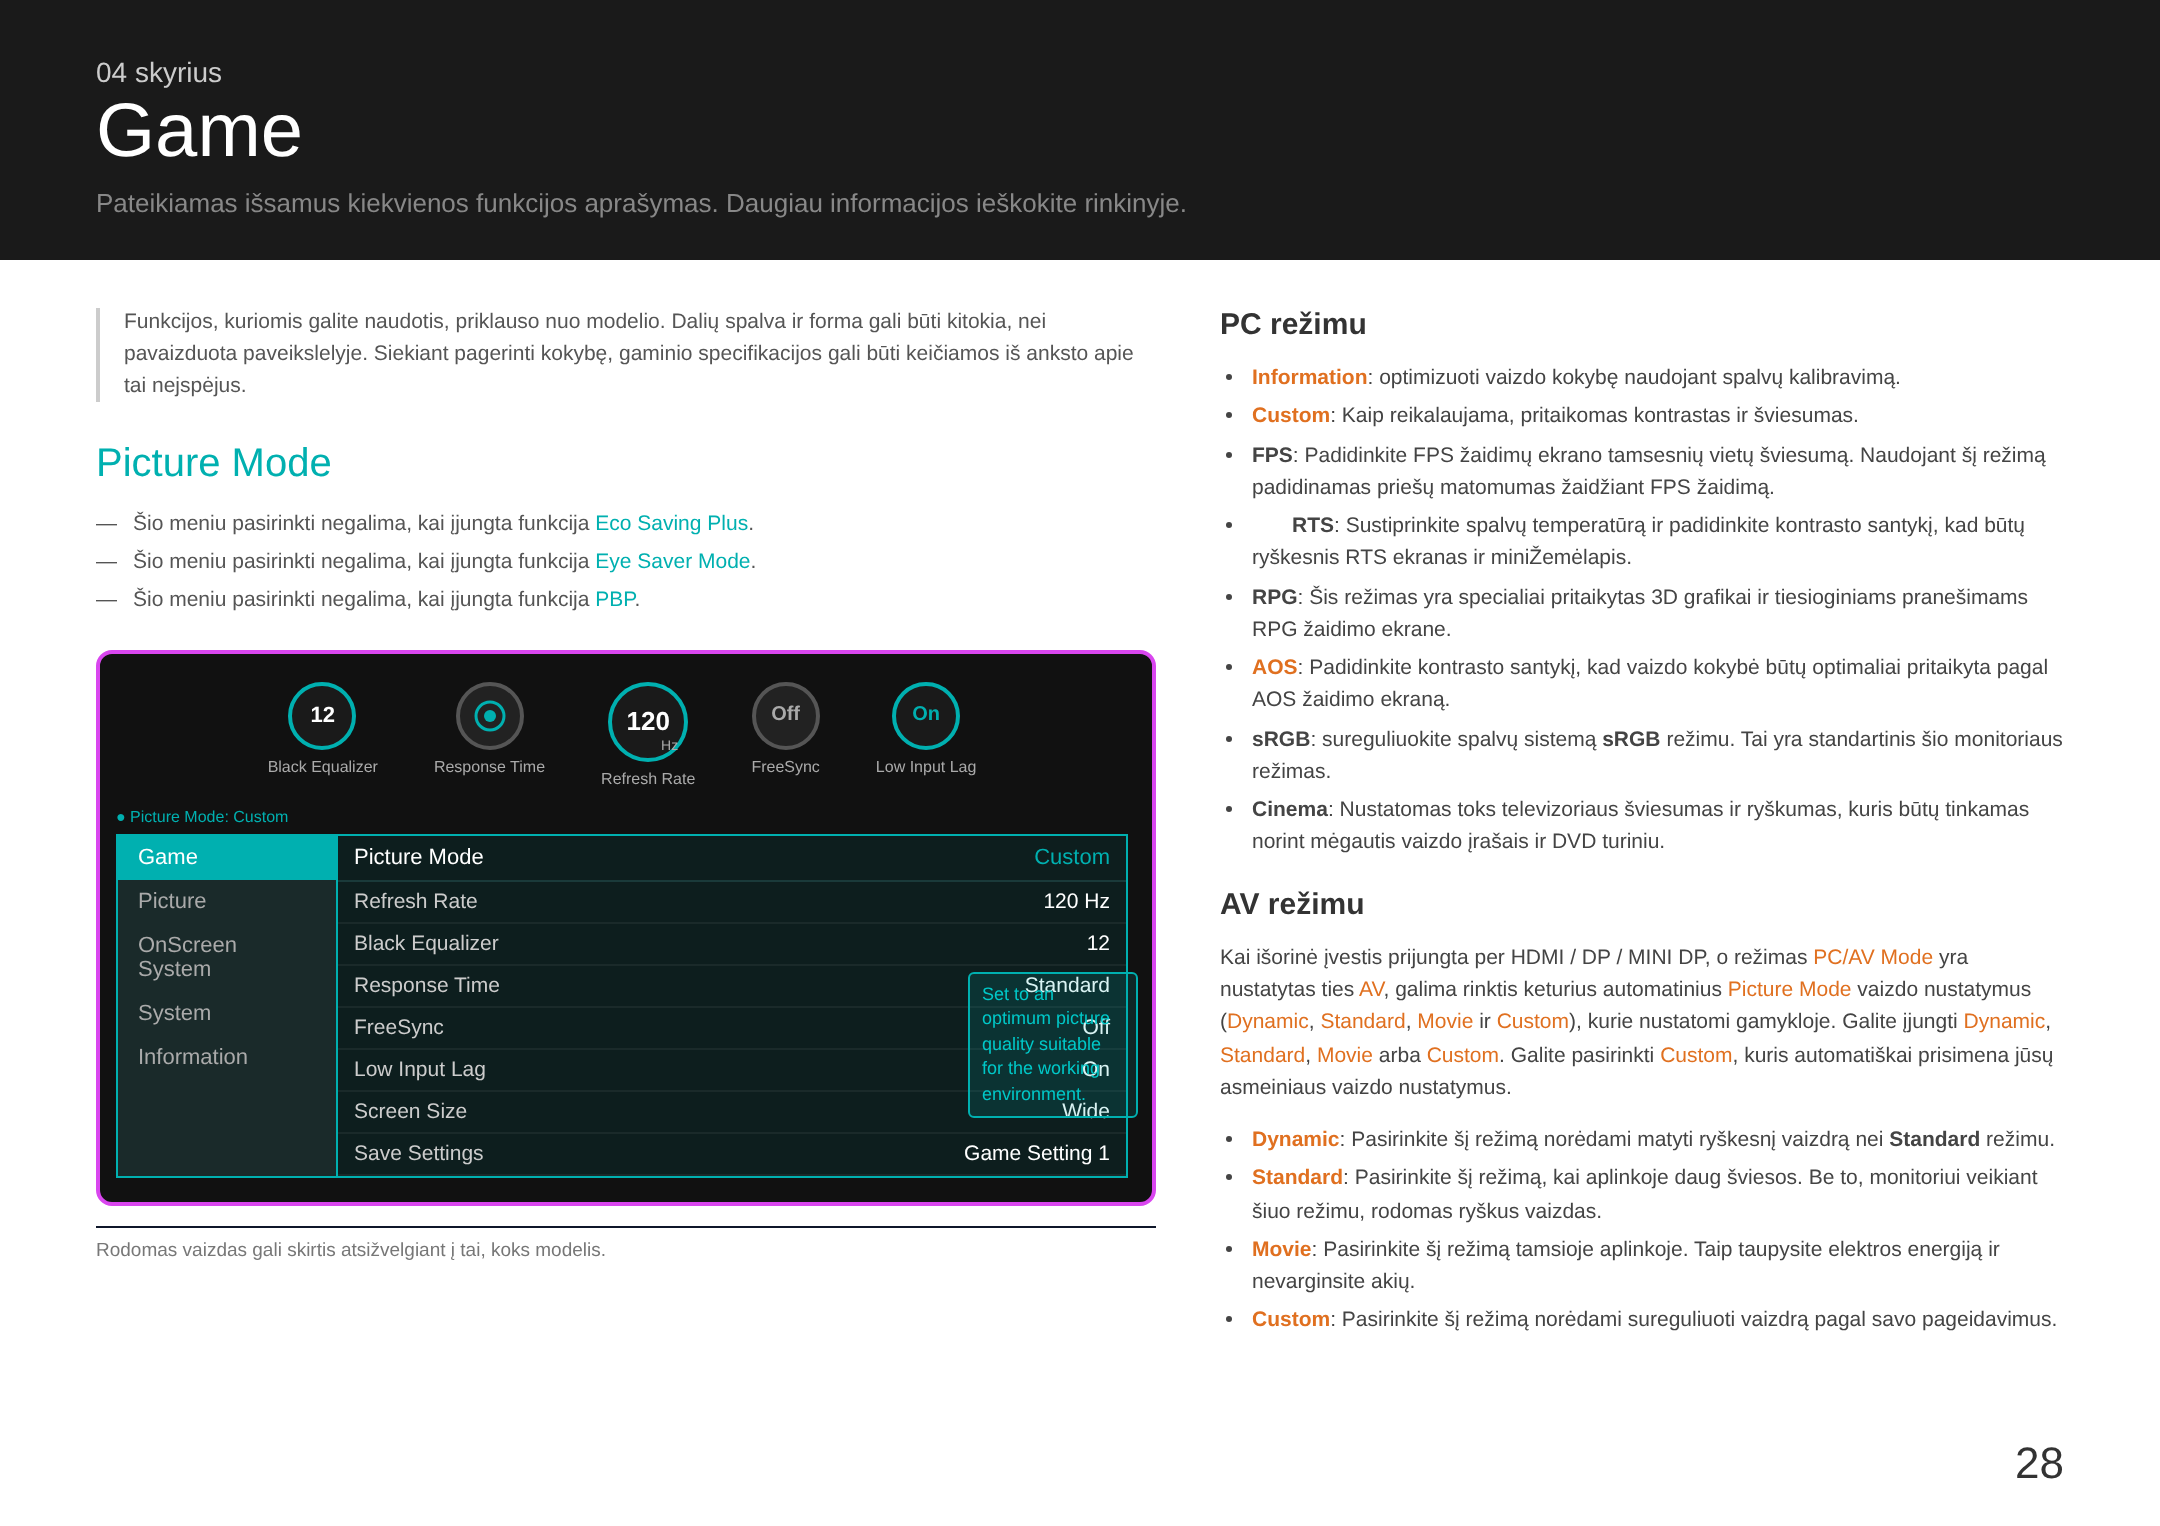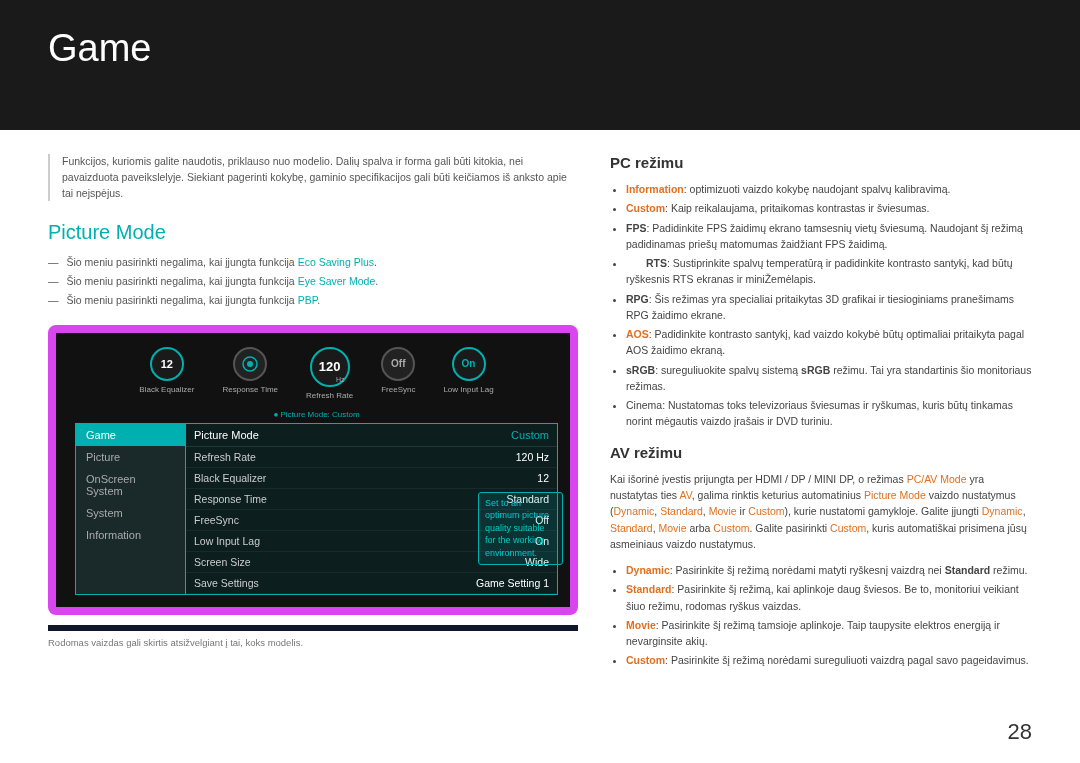--- a/index.html
+++ b/index.html
@@ -89,23 +89,23 @@
       content: '—';
       flex-shrink: 0;
       margin-right: 4px;
     }
     .cyan { color: #00b0b0; }
 
     
     .monitor-wrapper {
       margin-top: 16px;
       background: #111;
-      border: 8px solid #d946ef;
+      border: 2px solid #d946ef;
       border-radius: 8px;
-      padding: 14px 12px 12px 19px;
+      padding: 14px 12px 12px 8px;
       position: relative;
     }
 
     .monitor-top-bar {
       display: flex;
       justify-content: center;
       gap: 28px;
       margin-bottom: 10px;
     }
 
@@ -149,21 +149,21 @@
     .knob-label {
       font-size: 8px;
       color: #aaa;
       text-align: center;
       white-space: nowrap;
     }
 
     .monitor-indicator {
       font-size: 8px;
       color: #00b0b0;
-      text-align: center;
+      text-align: left;
       margin-bottom: 4px;
     }
 
     
     .osd-menu {
       display: flex;
       border: 1px solid #00b0b0;
       font-size: 11px;
     }
 
@@ -227,21 +227,21 @@
       position: absolute;
       right: -5px;
       bottom: 30px;
       line-height: 1.4;
     }
 
     .footnote {
       font-size: 9.5px;
       color: #777;
       margin-top: 10px;
-      border-top: 6px solid #0f172a;
+      border-top: 1px solid #0f172a;
       padding-top: 6px;
     }
 
     
     .right-col {
       flex: 1;
     }
 
     .section-heading {
       font-size: 15px;
@@ -271,21 +271,23 @@
       font-size: 22px;
       color: #333;
       font-weight: 300;
       margin-top: 39px;
     }
   </style>
 </head>
 <body>
 
 <div class="header">
+  <div class="chapter-label">04 skyrius</div>
   <div class="page-title">Game</div>
+  <div class="header-sub">Pateikiamas išsamus kiekvienos funkcijos aprašymas. Daugiau informacijos ieškokite rinkinyje.</div>
 </div>
 
 <div class="content">
 
   <div class="left-col">
 
     <div class="note-box">
       <div class="note-text">Funkcijos, kuriomis galite naudotis, priklauso nuo modelio. Dalių spalva ir forma gali būti kitokia, nei pavaizduota paveikslelyje. Siekiant pagerinti kokybę, gaminio specifikacijos gali būti keičiamos iš anksto apie tai nejspėjus.</div>
     </div>
 
@@ -423,21 +425,21 @@
       <li>
         <span style="font-weight:600;">RPG</span>: Šis režimas yra specialiai pritaikytas 3D grafikai ir tiesioginiams pranešimams RPG žaidimo ekrane.
       </li>
       <li>
         <span style="color:#e07020; font-weight:600;">AOS</span>: Padidinkite kontrasto santykį, kad vaizdo kokybė būtų optimaliai pritaikyta pagal AOS žaidimo ekraną.
       </li>
       <li>
         <span style="font-weight:600;">sRGB</span>: sureguliuokite spalvų sistemą <span style="font-weight:600;">sRGB</span> režimu. Tai yra standartinis šio monitoriaus režimas.
       </li>
       <li>
-        <span style="font-weight:400;">Cinema</span>: Nustatomas toks televizoriaus šviesumas ir ryškumas, kuris būtų tinkamas norint mėgautis vaizdo įrašais ir DVD turiniu.
+        <span style="font-weight:700;">Cinema</span>: Nustatomas toks televizoriaus šviesumas ir ryškumas, kuris būtų tinkamas norint mėgautis vaizdo įrašais ir DVD turiniu.
       </li>
     </ul>
 
     <h3 class="section-heading">AV režimu</h3>
 
     <p style="font-size:10.5px; color:#444; line-height:1.55; margin-bottom:10px;">
       Kai išorinė įvestis prijungta per HDMI / DP / MINI DP, o režimas <span style="color:#e07020;">PC/AV Mode</span> yra nustatytas ties <span style="color:#e07020;">AV</span>, galima rinktis keturius automatinius <span style="color:#e07020;">Picture Mode</span> vaizdo nustatymus (<span style="color:#e07020;">Dynamic</span>, <span style="color:#e07020;">Standard</span>, <span style="color:#e07020;">Movie</span> ir <span style="color:#e07020;">Custom</span>), kurie nustatomi gamykloje. Galite įjungti <span style="color:#e07020;">Dynamic</span>, <span style="color:#e07020;">Standard</span>, <span style="color:#e07020;">Movie</span> arba <span style="color:#e07020;">Custom</span>. Galite pasirinkti <span style="color:#e07020;">Custom</span>, kuris automatiškai prisimena jūsų asmeiniaus vaizdo nustatymus.
     </p>
 
     <ul class="bullet-list">

